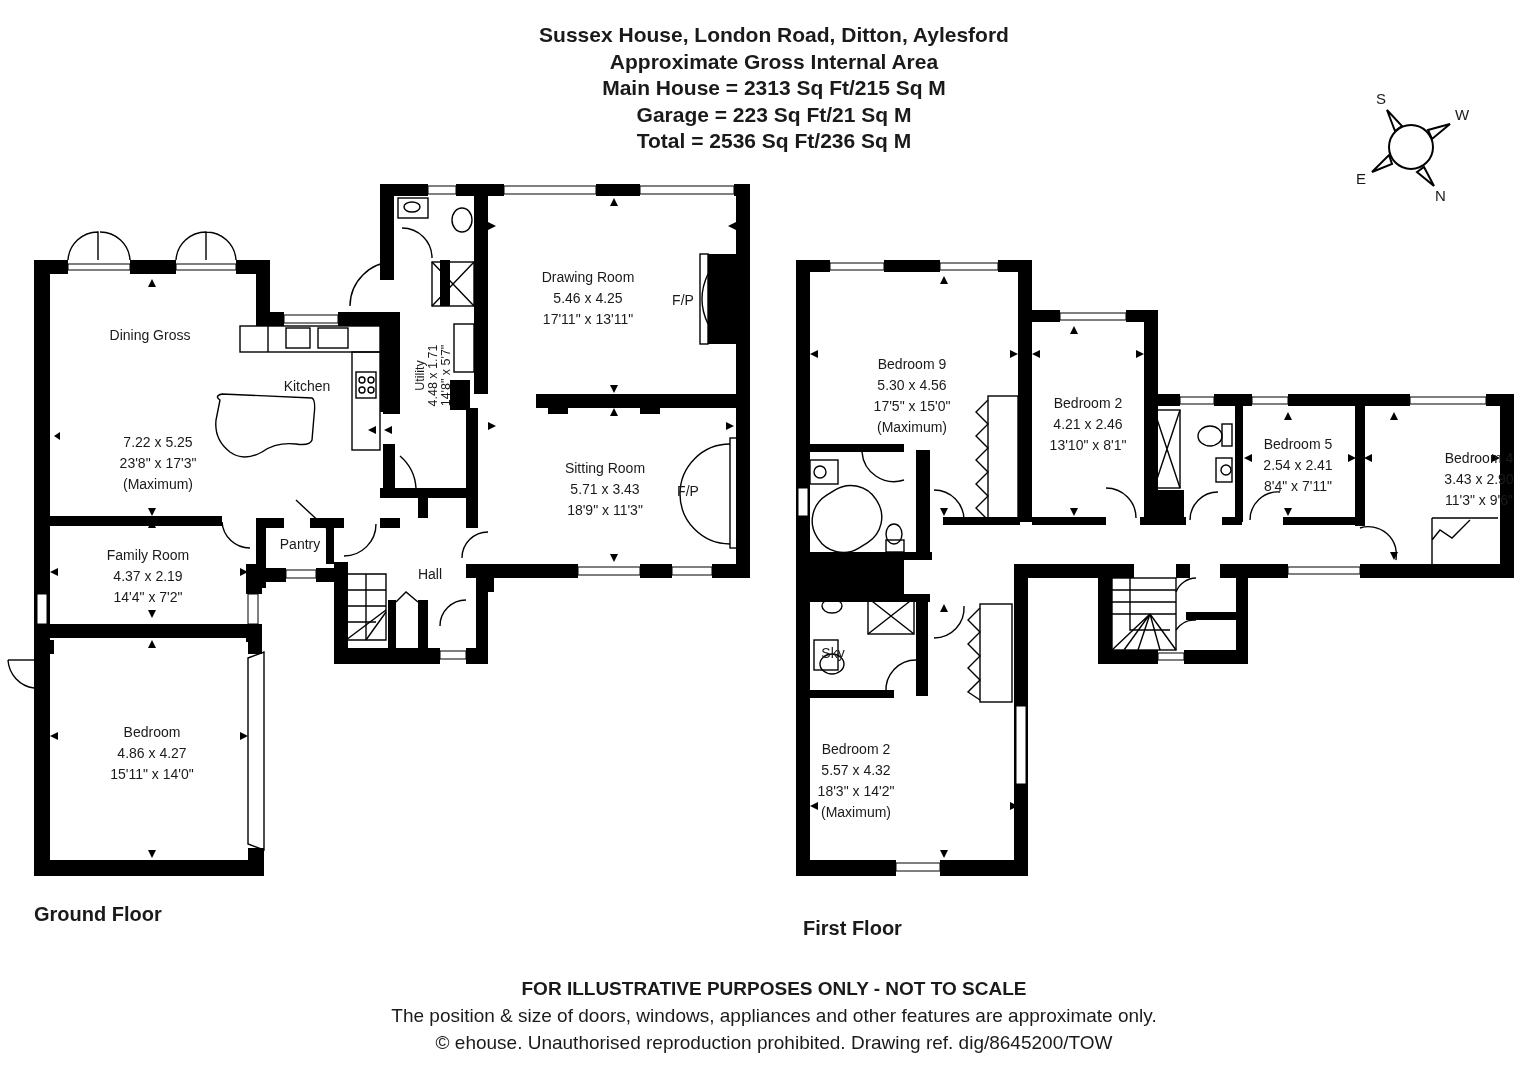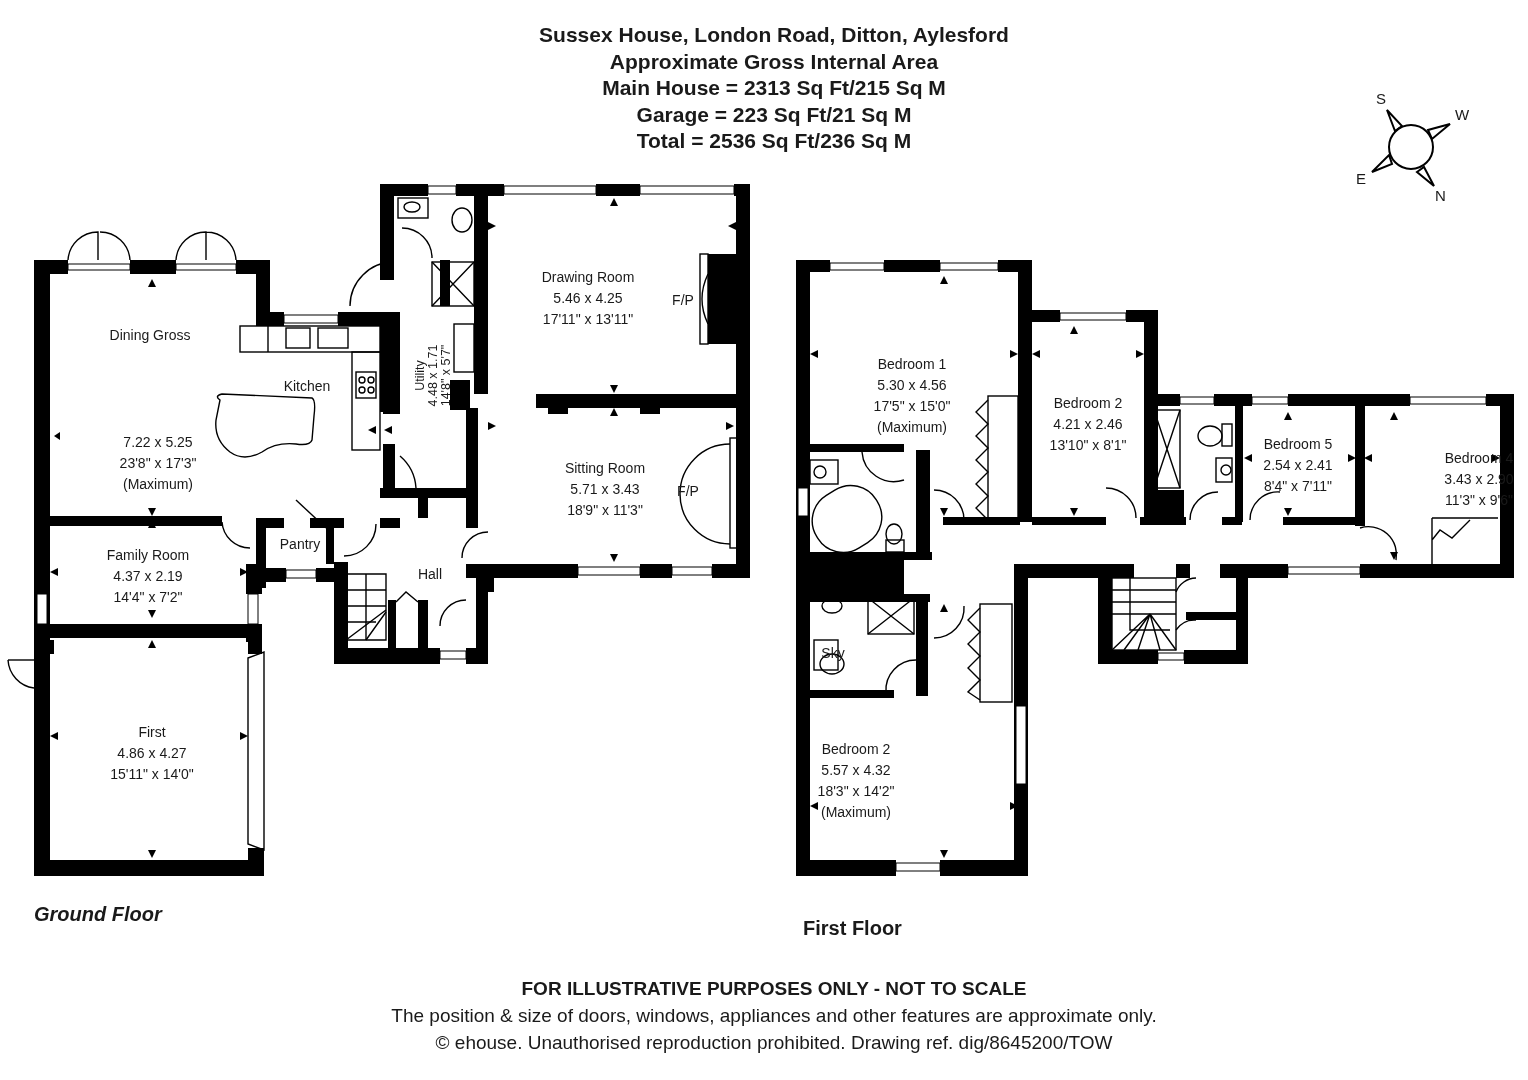--- a/index.html
+++ b/index.html
@@ -337,28 +337,28 @@
 </div>
 <div class="lbl" style="left:688px;top:481px;">F/P</div>
 <div class="lbl" style="left:148px;top:545px;">
   <div>Family Room</div>
   <div>4.37 x 2.19</div>
   <div>14'4" x 7'2"</div>
 </div>
 <div class="lbl" style="left:300px;top:534px;">Pantry</div>
 <div class="lbl" style="left:430px;top:564px;">Hall</div>
 <div class="lbl" style="left:152px;top:722px;">
-  <div>First</div>
+  <div>Bedroom</div>
   <div>4.86 x 4.27</div>
   <div>15'11" x 14'0"</div>
 </div>
-<div class="fl" style="left:34px;top:903px;font-style:italic;">Ground Floor</div>
+<div class="fl" style="left:34px;top:903px;">Ground Floor</div>
 
 <div class="lbl" style="left:912px;top:354px;">
-  <div>Bedroom 1</div>
+  <div>Bedroom 9</div>
   <div>5.30 x 4.56</div>
   <div>17'5" x 15'0"</div>
   <div>(Maximum)</div>
 </div>
 <div class="lbl" style="left:1088px;top:393px;">
   <div>Bedroom 2</div>
   <div>4.21 x 2.46</div>
   <div>13'10" x 8'1"</div>
 </div>
 <div class="lbl" style="left:1298px;top:434px;">

